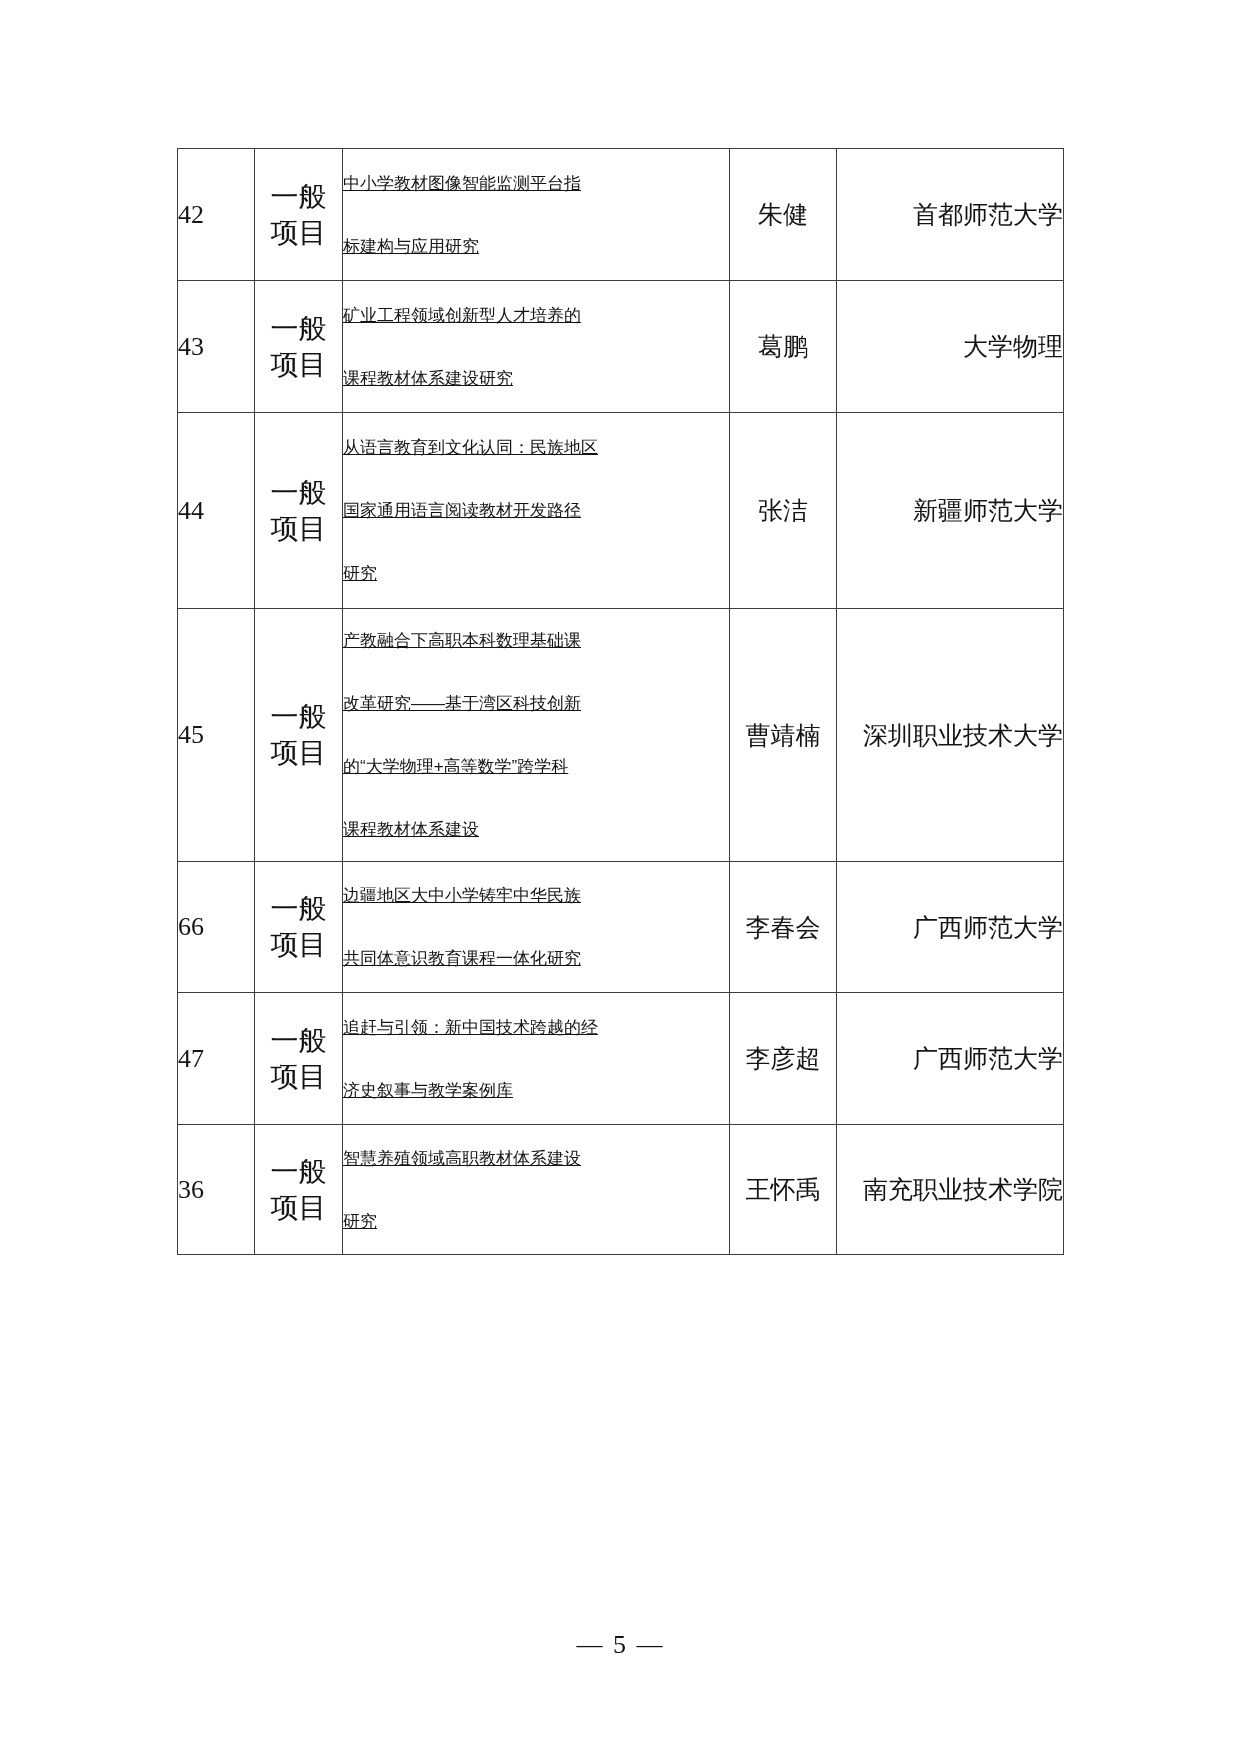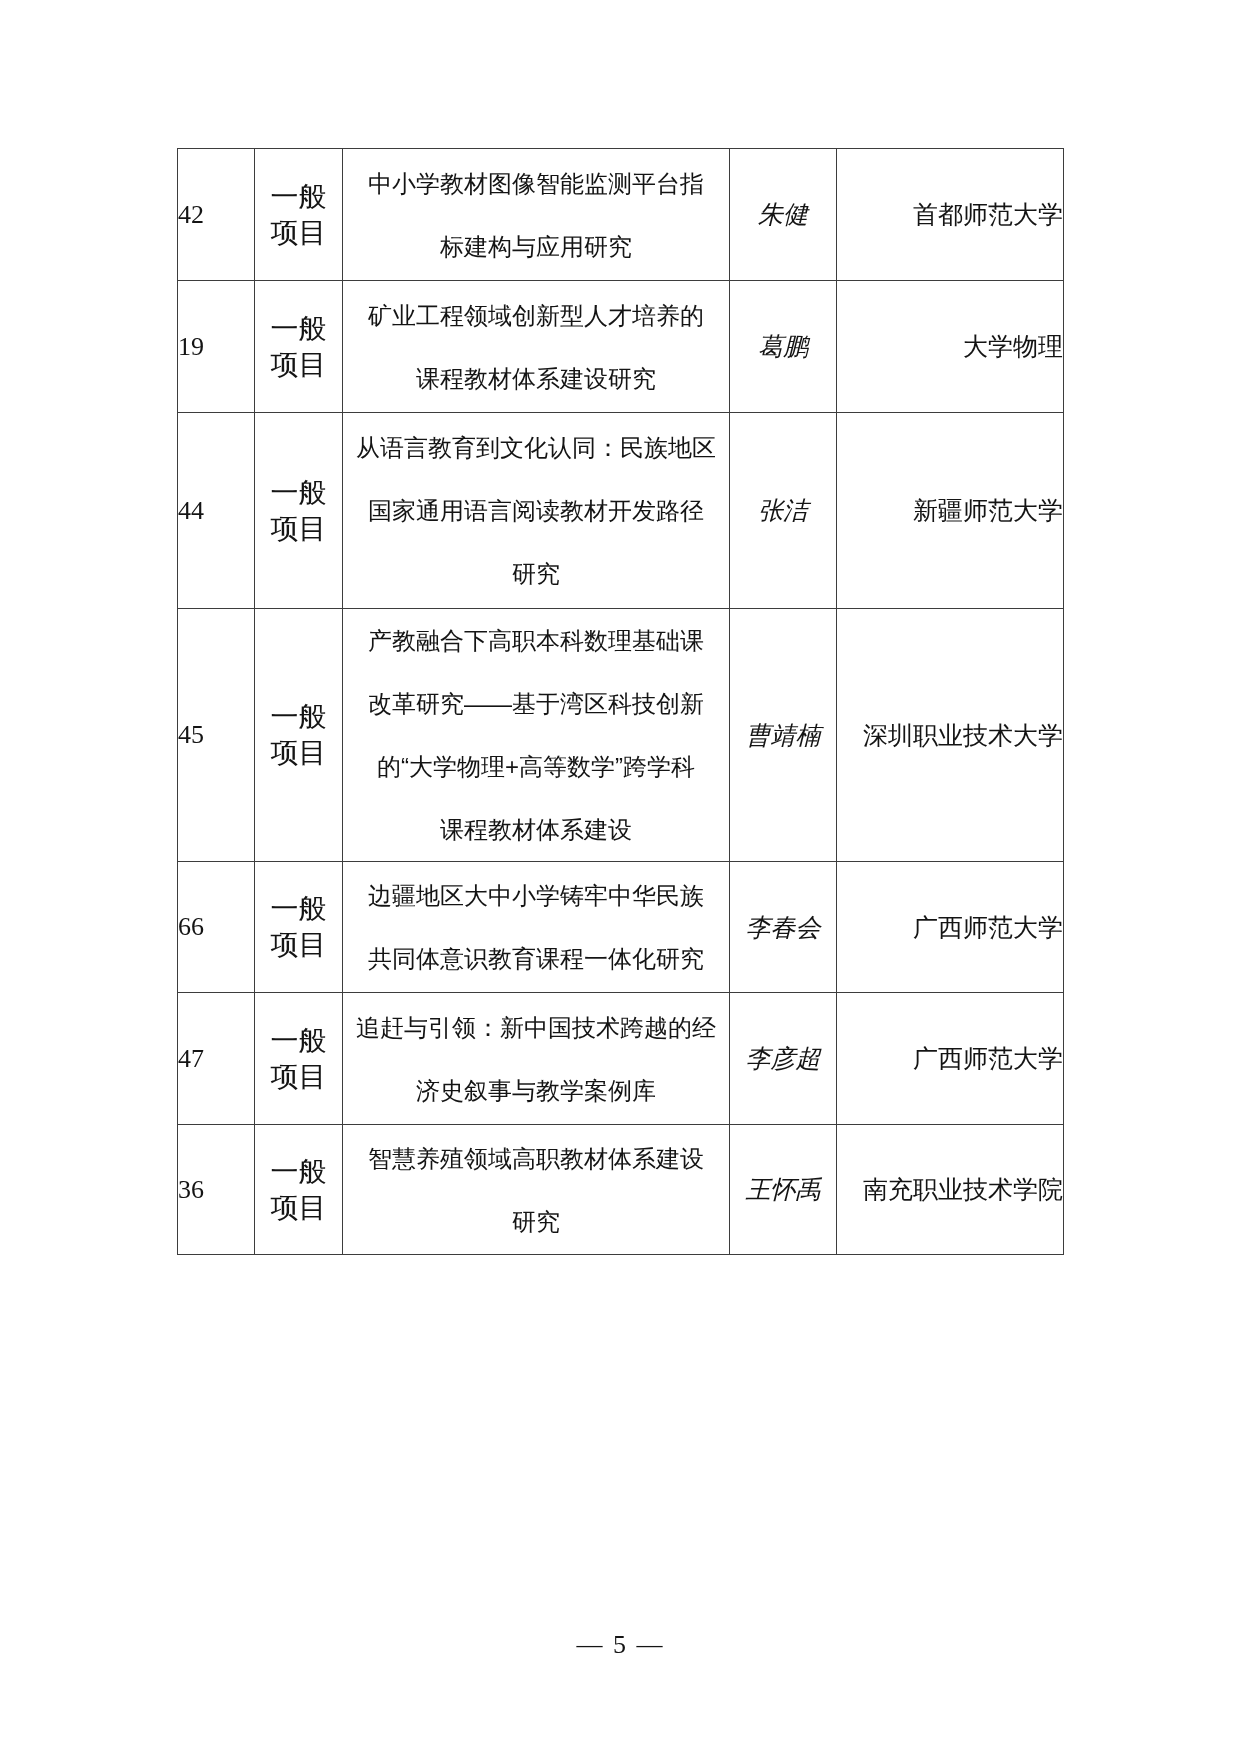--- a/index.html
+++ b/index.html
@@ -41,31 +41,31 @@
     font-size: 26px;
     white-space: nowrap;
   }
   .c-type {
     text-align: center;
     font-size: 28px;
     line-height: 36px;
     white-space: pre-line;
   }
   .c-title {
-    text-align: center;
-    font-size: 24px;
+    text-align: left;
+    font-size: 17px;
     line-height: 63px;
     white-space: pre-line;
     padding: 0 8px 0 11px;
+    text-decoration: underline;
   }
   .c-name {
     text-align: center;
     font-size: 25px;
     white-space: nowrap;
-    font-style: italic;
   }
   .c-inst {
     text-align: right;
     font-size: 25px;
     white-space: nowrap;
   }
   tr.rh130 { height: 130px; }
   tr.rh131 { height: 131px; }
   tr.rh132 { height: 132px; }
   tr.rh196 { height: 196px; }
@@ -99,21 +99,21 @@
       <tr class="rh132">
         <td class="c-num">42</td>
         <td class="c-type">一般
 项目</td>
         <td class="c-title">中小学教材图像智能监测平台指
 标建构与应用研究</td>
         <td class="c-name">朱健</td>
         <td class="c-inst">首都师范大学</td>
       </tr>
       <tr class="rh132">
-        <td class="c-num">19</td>
+        <td class="c-num">43</td>
         <td class="c-type">一般
 项目</td>
         <td class="c-title">矿业工程领域创新型人才培养的
 课程教材体系建设研究</td>
         <td class="c-name">葛鹏</td>
         <td class="c-inst">大学物理</td>
       </tr>
       <tr class="rh196">
         <td class="c-num">44</td>
         <td class="c-type">一般

